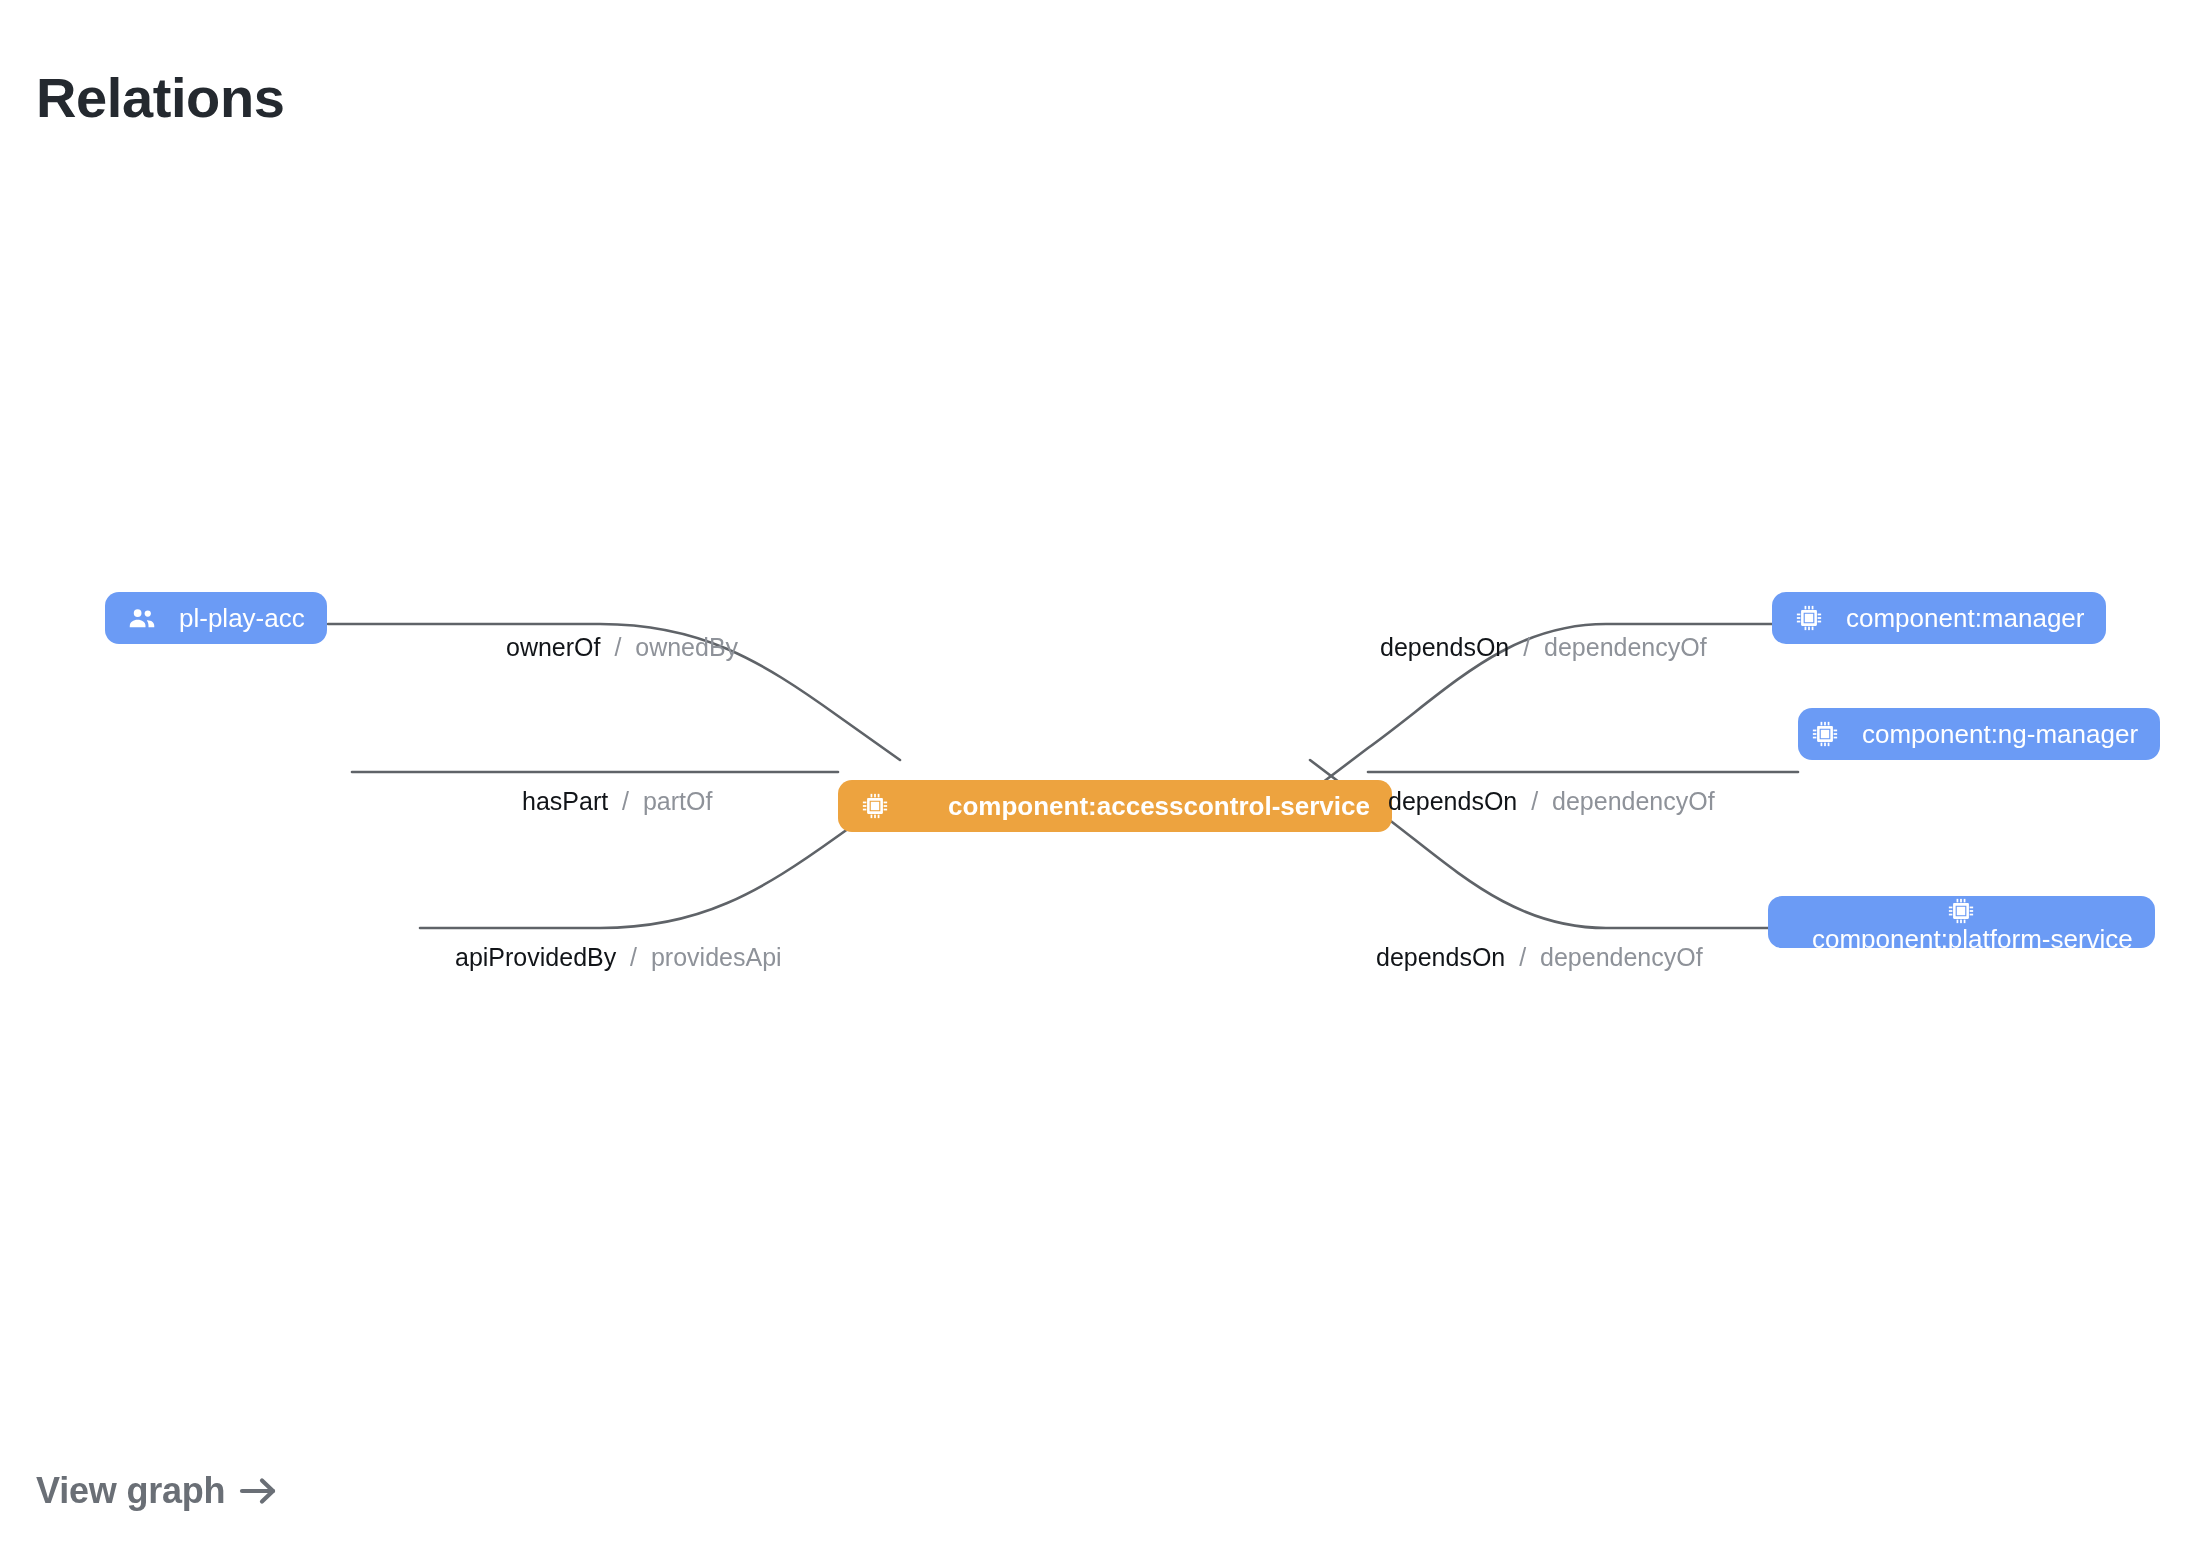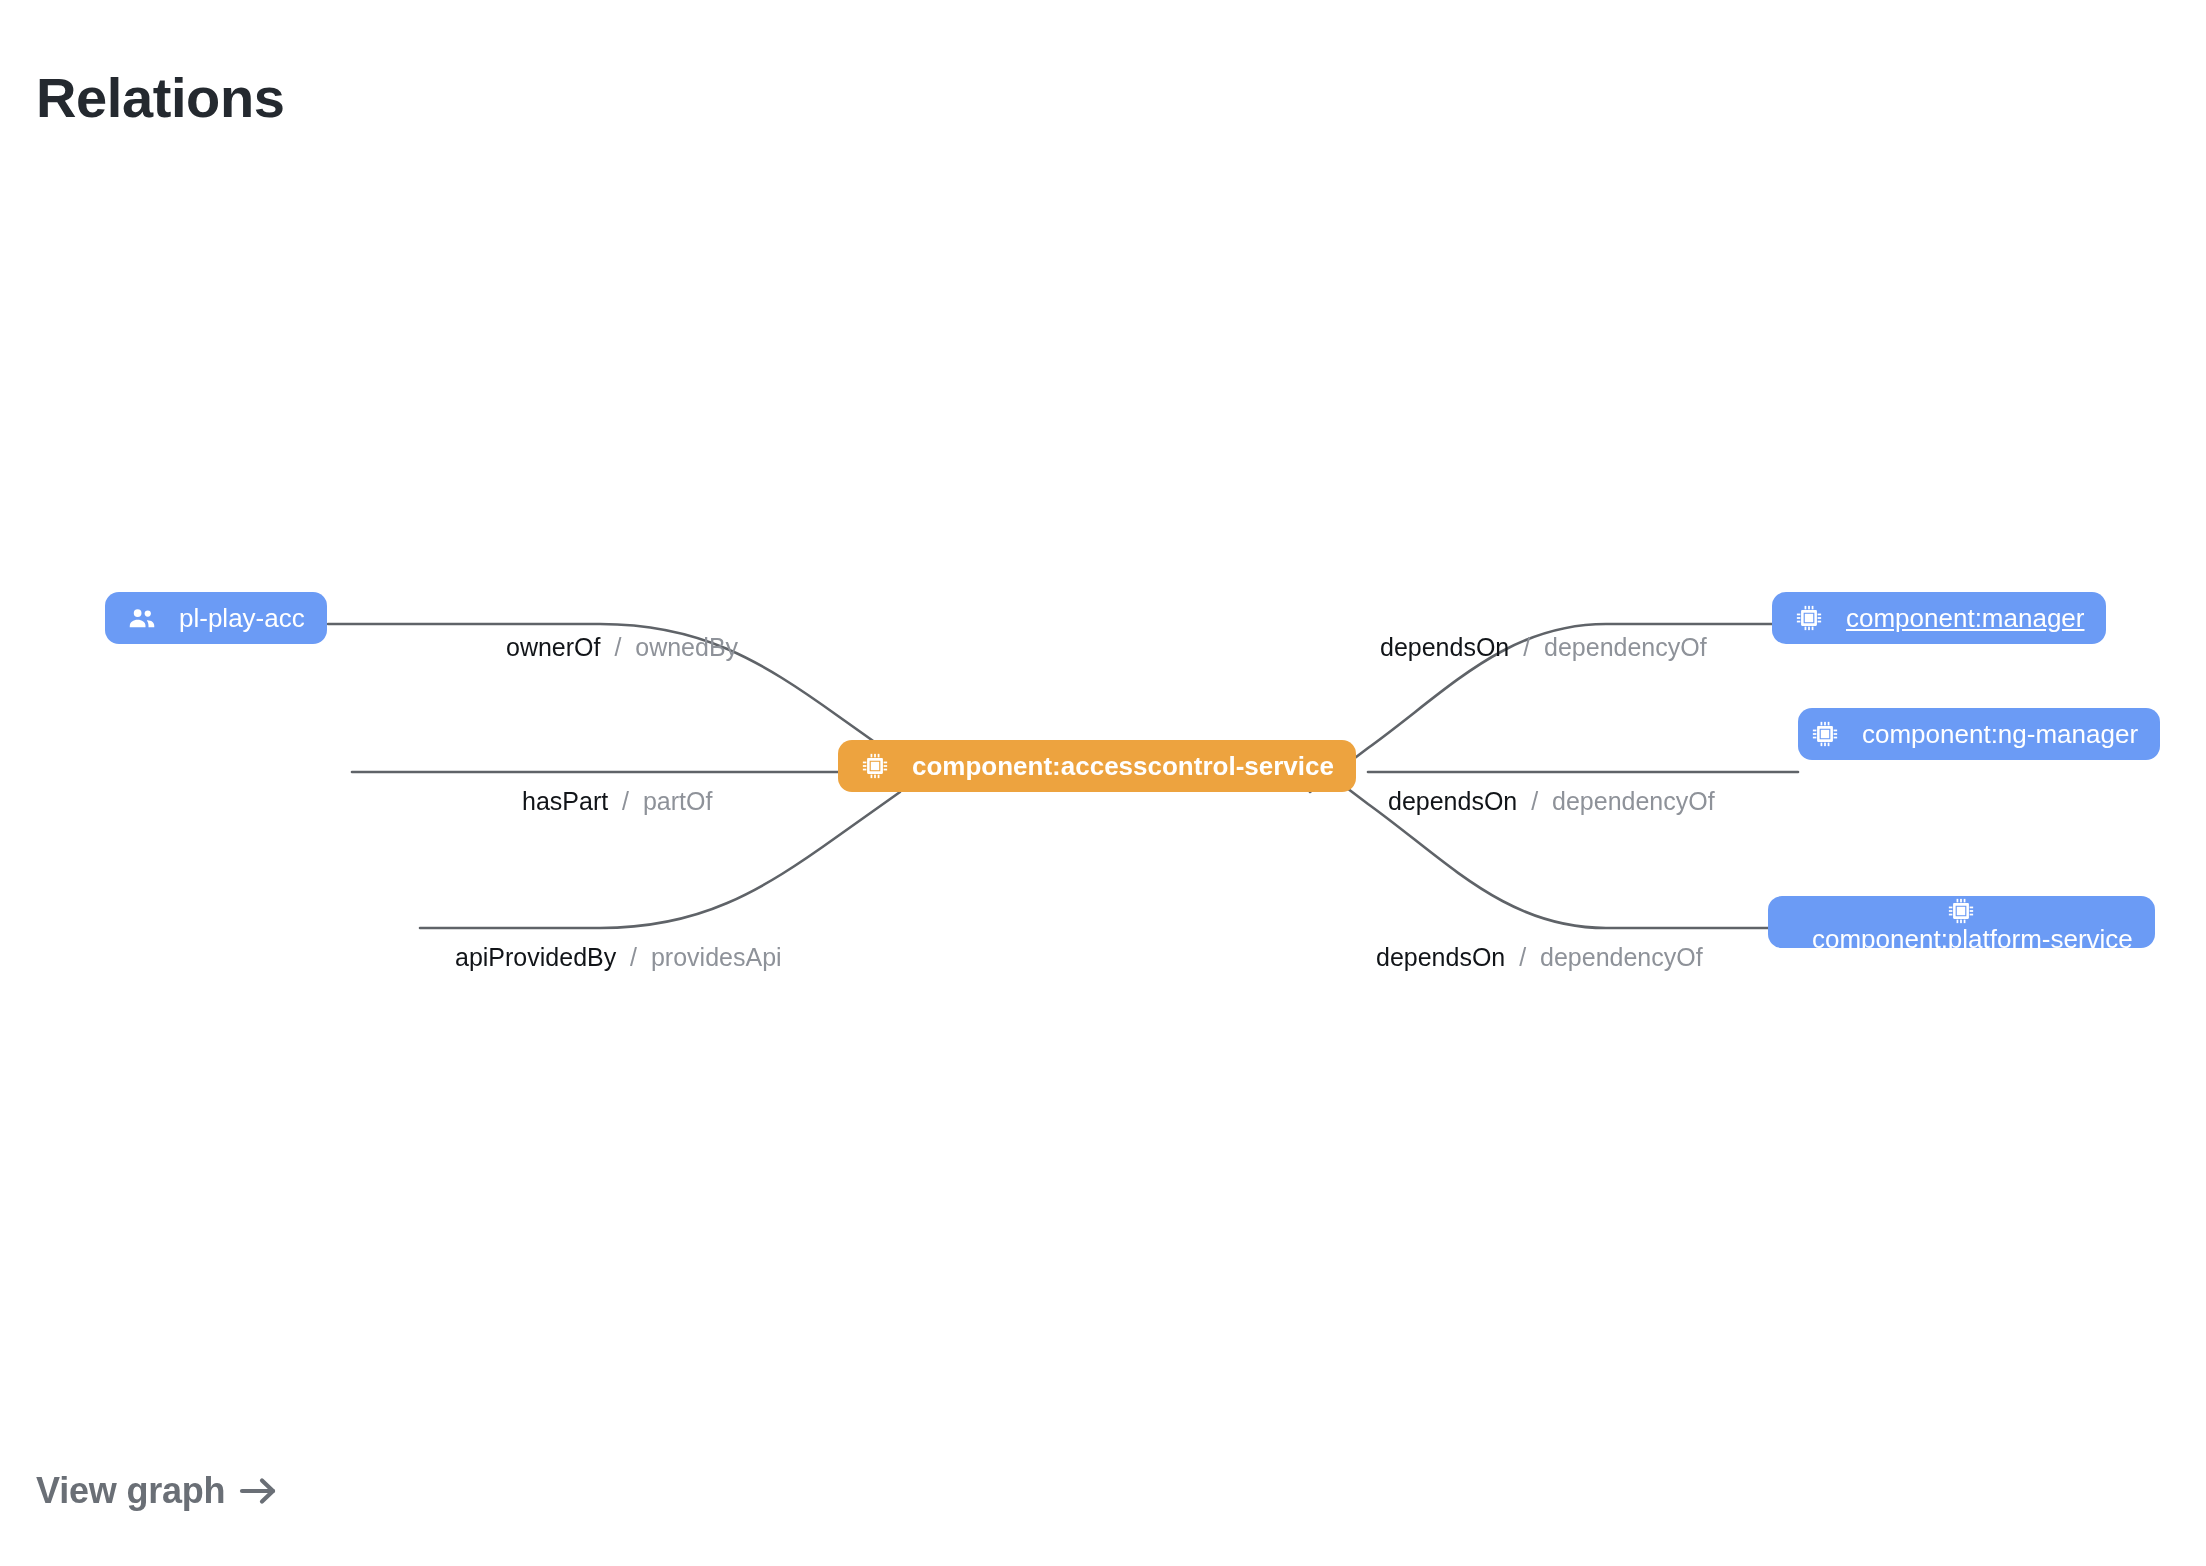--- a/index.html
+++ b/index.html
@@ -77,22 +77,22 @@
     font-weight: 400;
     margin-left: 22px;
     line-height: 1;
   }
   .node.orange .node-label { font-weight: 700; font-size: 26px; }
 
   
   #node-pl-play-acc      { left: 105px;  top: 592px;  }
   #node-system-platform  { left: 75px;   top: 740px;  }
   #node-api-accesscontrol{ left: 18px;   top: 896px;  }
-  #node-center           { left: 838px;  top: 740px;  }
-  #node-manager          { left: 1772px; top: 592px; text-decoration: underline;  }
+  #node-center           { left: 838px;  top: 780px; gap: 36px;  }
+  #node-manager          { left: 1772px; top: 592px;  }
   #node-ng-manager       { left: 1798px; top: 708px; padding-left: 12px;  }
   #node-platform-service { left: 1768px; top: 896px; flex-direction: column;  }
 
   
   .edge-label {
     position: absolute;
     font-size: 25px;
     line-height: 1;
     white-space: nowrap;
     color: #111418;

